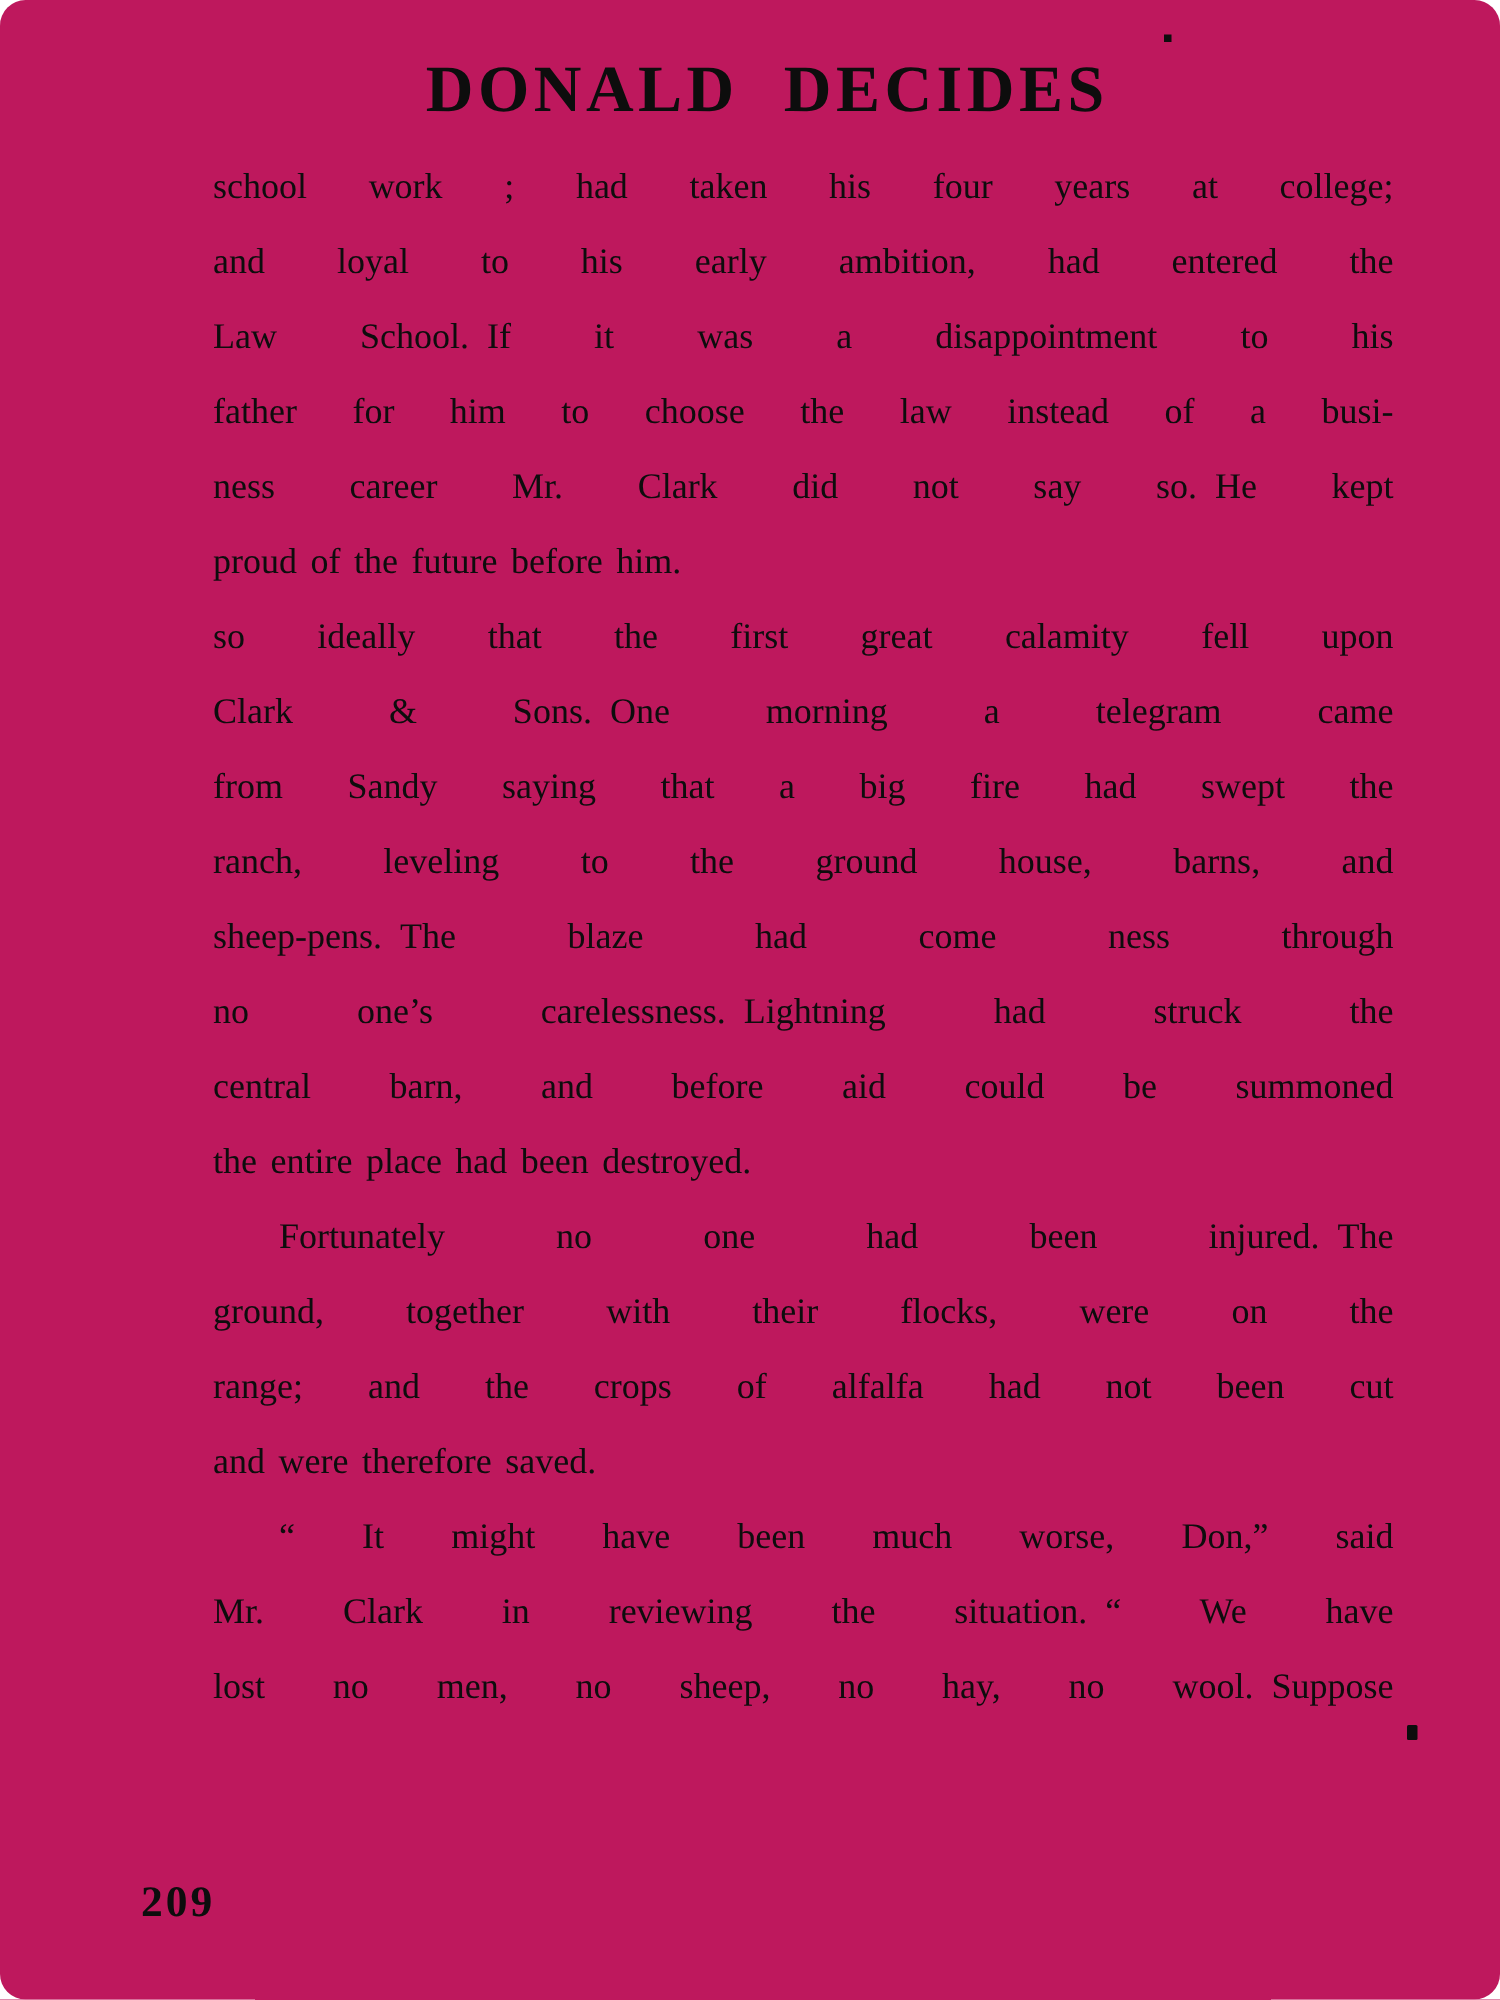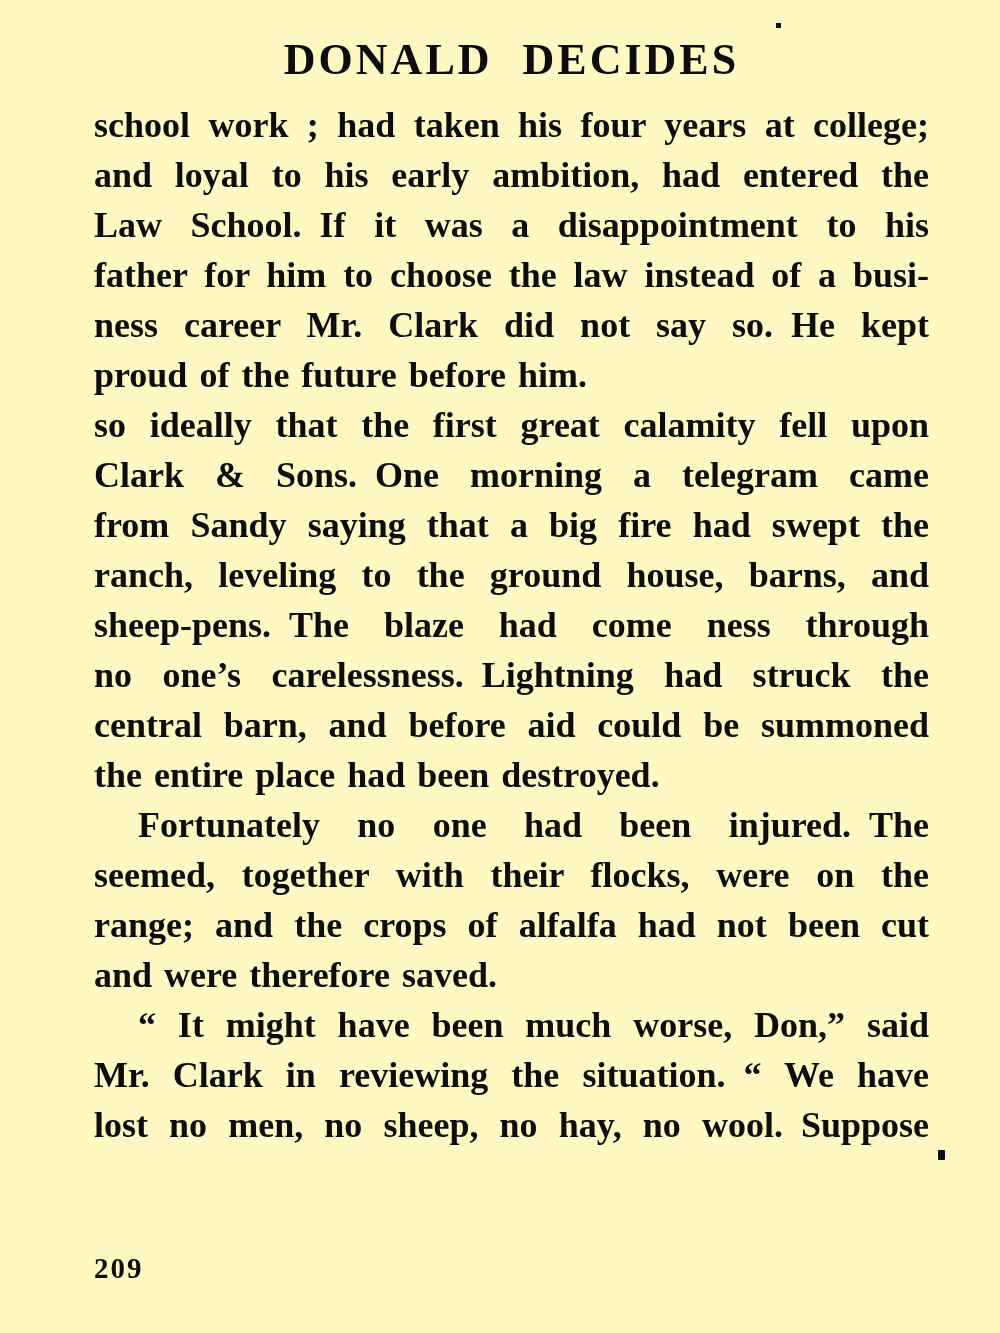--- a/index.html
+++ b/index.html
@@ -1,23 +1,24 @@
 <!DOCTYPE html>
 <html><head>
 <meta charset="utf-8">
 <style>
   html, body { margin: 0; padding: 0; }
   .page {
     position: relative;
     width: 1000px;
     height: 1333px;
-    background: #fef9c3;
+    background: #be185d;
     color: #0d0d0d;
     font-family: "Liberation Serif", serif;
     overflow: hidden;
+    border-radius: 17px;
   }
   .title {
     position: absolute;
     top: 34px;
     left: 94px;
     width: 835px;
     text-align: center;
     font-size: 44px;
     font-weight: bold;
     letter-spacing: 3px;
@@ -26,27 +27,28 @@
   }
   .body-text {
     position: absolute;
     top: 100px;
     left: 94px;
     width: 835px;
   }
   .line {
     height: 50px;
     line-height: 50px;
-    font-size: 36px;
-    font-weight: 700;
+    font-size: 24px;
+    font-weight: 400;
     word-spacing: 3px;
     white-space: nowrap;
     text-align: justify;
     text-align-last: justify;
     overflow: visible;
+    margin-left: 48px;
   }
   .line.par-end {
     text-align: right;
     text-align-last: left;
   }
   .line.indent {
     padding-left: 44px;
   }
   .pagenum {
     position: absolute;
@@ -94,21 +96,21 @@
     <div class="line par-end">proud of the future before him.</div>
     <div class="line">so ideally that the first great calamity fell upon</div>
     <div class="line">Clark &amp; Sons. One morning a telegram came</div>
     <div class="line">from Sandy saying that a big fire had swept the</div>
     <div class="line">ranch, leveling to the ground house, barns, and</div>
     <div class="line">sheep-pens. The blaze had come ness through</div>
     <div class="line">no one’s carelessness. Lightning had struck the</div>
     <div class="line">central barn, and before aid could be summoned</div>
     <div class="line par-end">the entire place had been destroyed.</div>
     <div class="line indent">Fortunately no one had been injured. The</div>
-    <div class="line">seemed, together with their flocks, were on the</div>
+    <div class="line">ground, together with their flocks, were on the</div>
     <div class="line">range; and the crops of alfalfa had not been cut</div>
     <div class="line par-end">and were therefore saved.</div>
     <div class="line indent">“ It might have been much worse, Don,” said</div>
     <div class="line">Mr. Clark in reviewing the situation. “ We have</div>
     <div class="line">lost no men, no sheep, no hay, no wool. Suppose</div>
   </div>
 
   <span class="artifact-mark"></span>
 
   <div class="pagenum">209</div>

